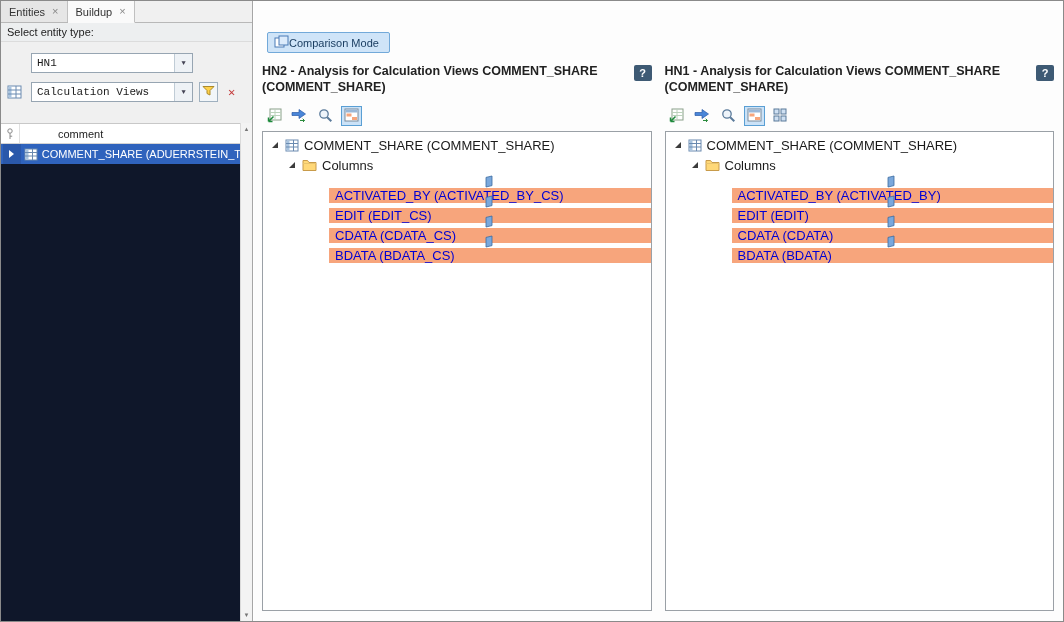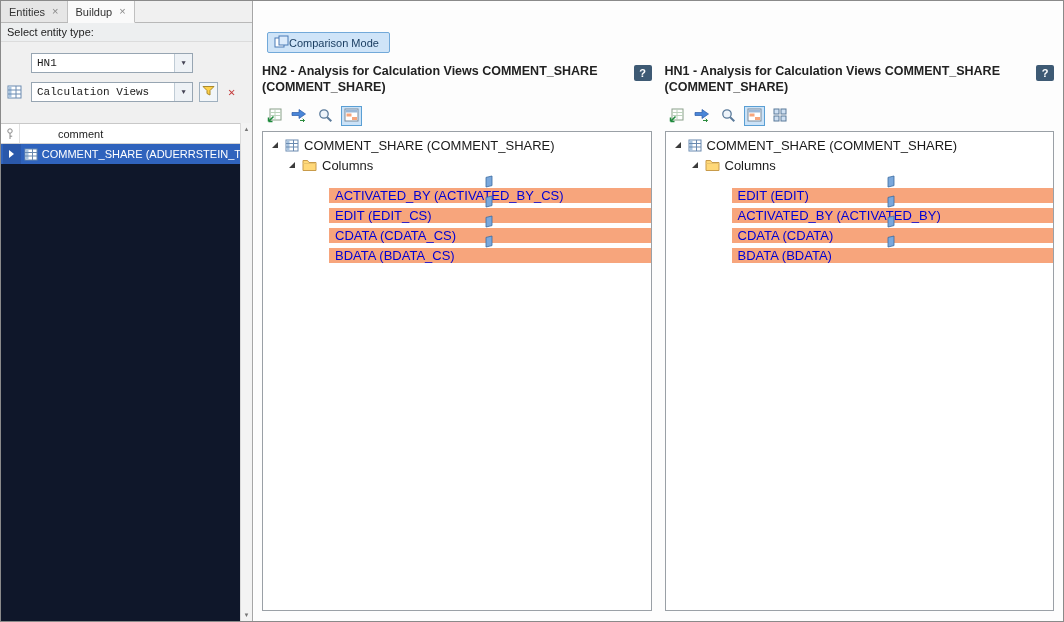--- a/index.html
+++ b/index.html
@@ -370,29 +370,29 @@
                 </svg>
               </span>
             <span>Columns</span>
           </div>
           <div class="tree-row row-leaf">
             <span class="leaf-icon">
                 <svg width="10" height="13" viewBox="0 0 10 13">
                   <path d="M2 2.4 L8 1 V10.6 L2 12 Z" fill="#7aa8dc" stroke="#3a6aa0" stroke-width="0.8"></path>
                 </svg>
               </span>
+            <span class="hl">ACTIVATED_BY (ACTIVATED_BY)</span>
+          </div>
+          <div class="tree-row row-leaf">
+            <span class="leaf-icon">
+                <svg width="10" height="13" viewBox="0 0 10 13">
+                  <path d="M2 2.4 L8 1 V10.6 L2 12 Z" fill="#7aa8dc" stroke="#3a6aa0" stroke-width="0.8"></path>
+                </svg>
+              </span>
             <span class="hl">EDIT (EDIT)</span>
-          </div>
-          <div class="tree-row row-leaf">
-            <span class="leaf-icon">
-                <svg width="10" height="13" viewBox="0 0 10 13">
-                  <path d="M2 2.4 L8 1 V10.6 L2 12 Z" fill="#7aa8dc" stroke="#3a6aa0" stroke-width="0.8"></path>
-                </svg>
-              </span>
-            <span class="hl">ACTIVATED_BY (ACTIVATED_BY)</span>
           </div>
           <div class="tree-row row-leaf">
             <span class="leaf-icon">
                 <svg width="10" height="13" viewBox="0 0 10 13">
                   <path d="M2 2.4 L8 1 V10.6 L2 12 Z" fill="#7aa8dc" stroke="#3a6aa0" stroke-width="0.8"></path>
                 </svg>
               </span>
             <span class="hl">CDATA (CDATA)</span>
           </div>
           <div class="tree-row row-leaf">

